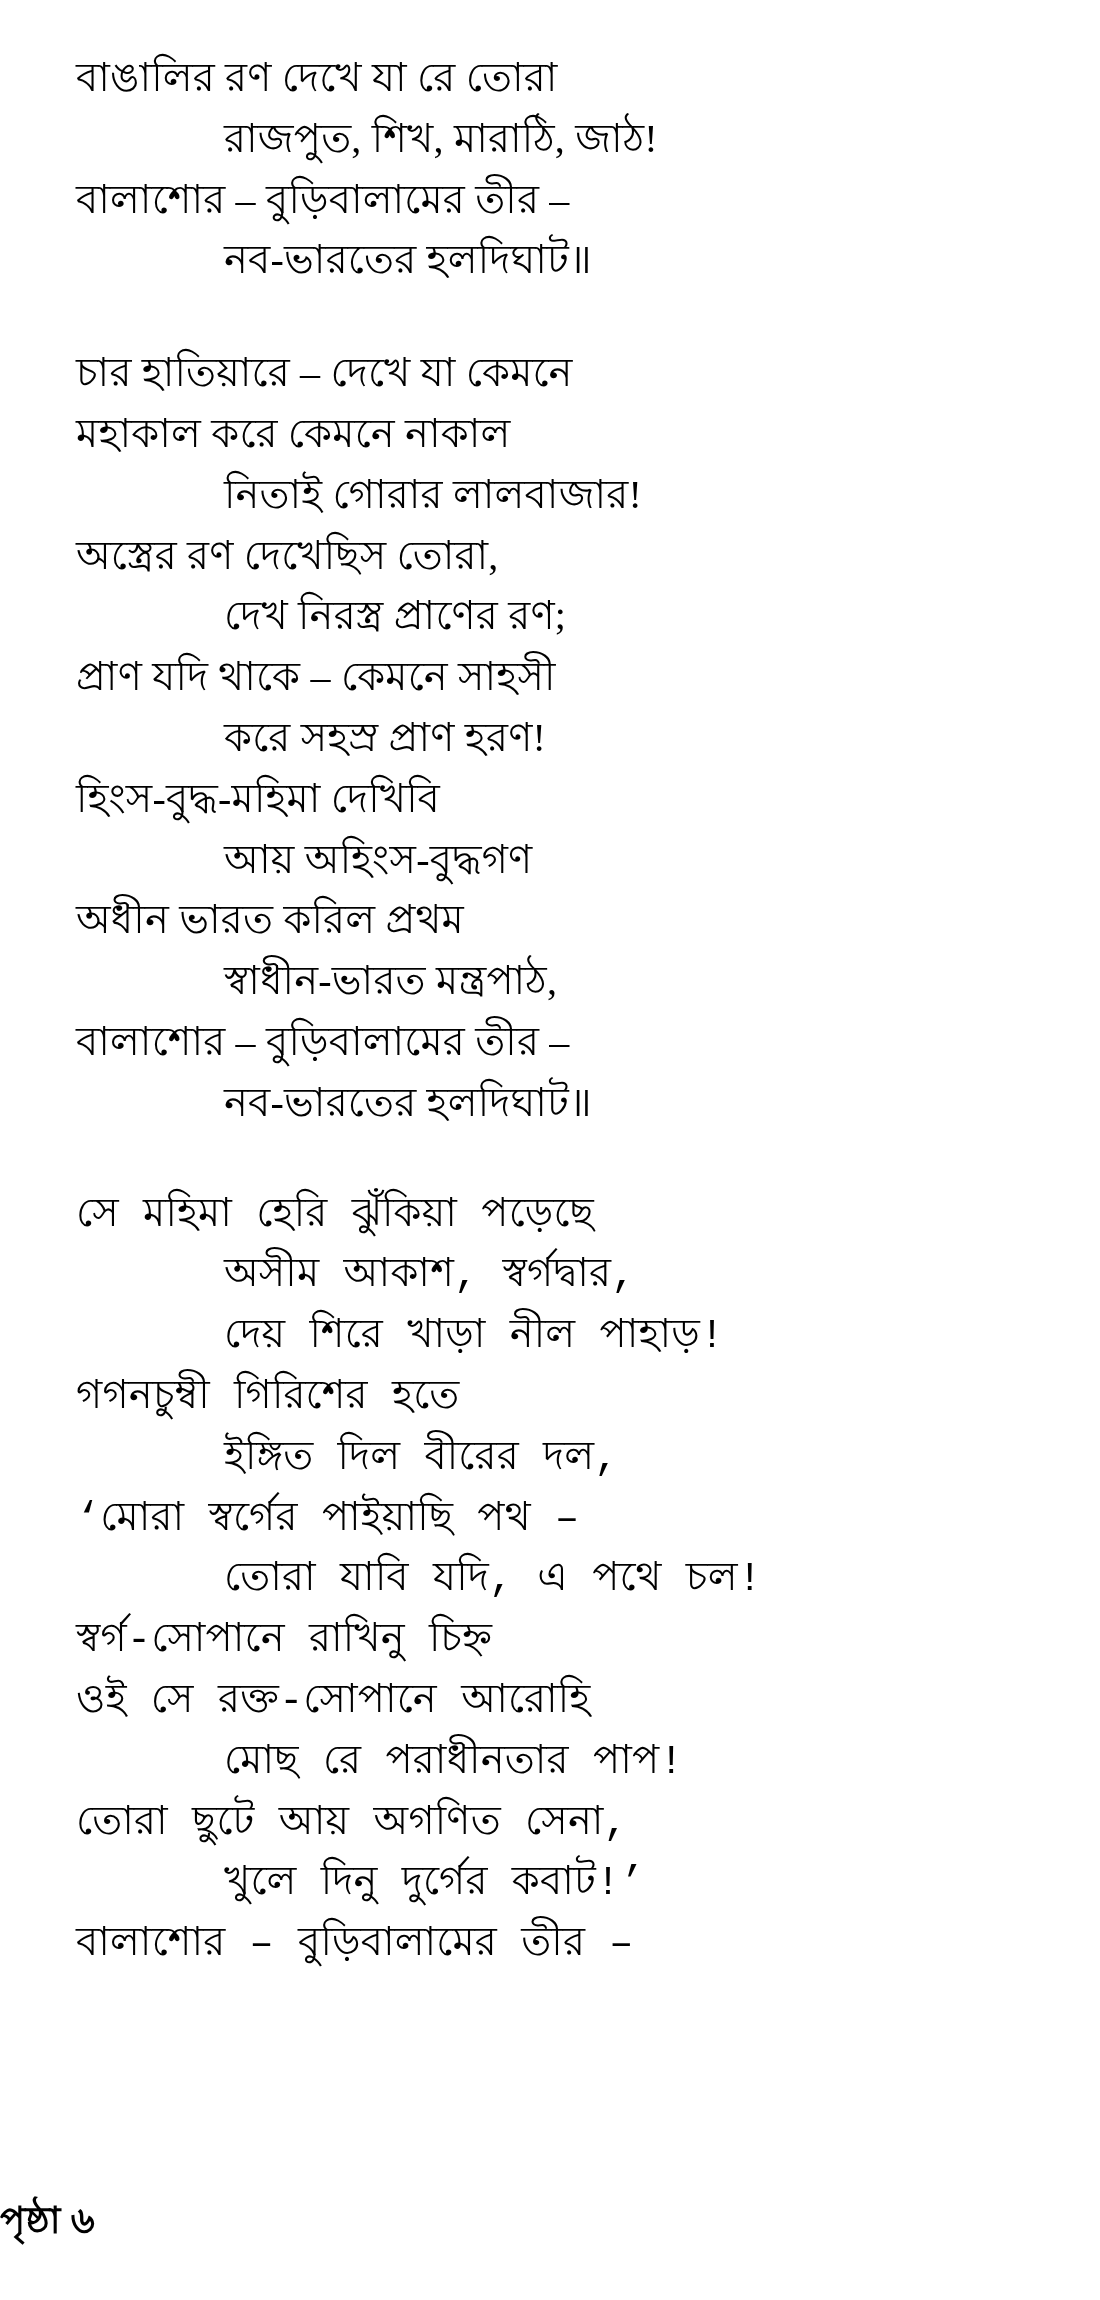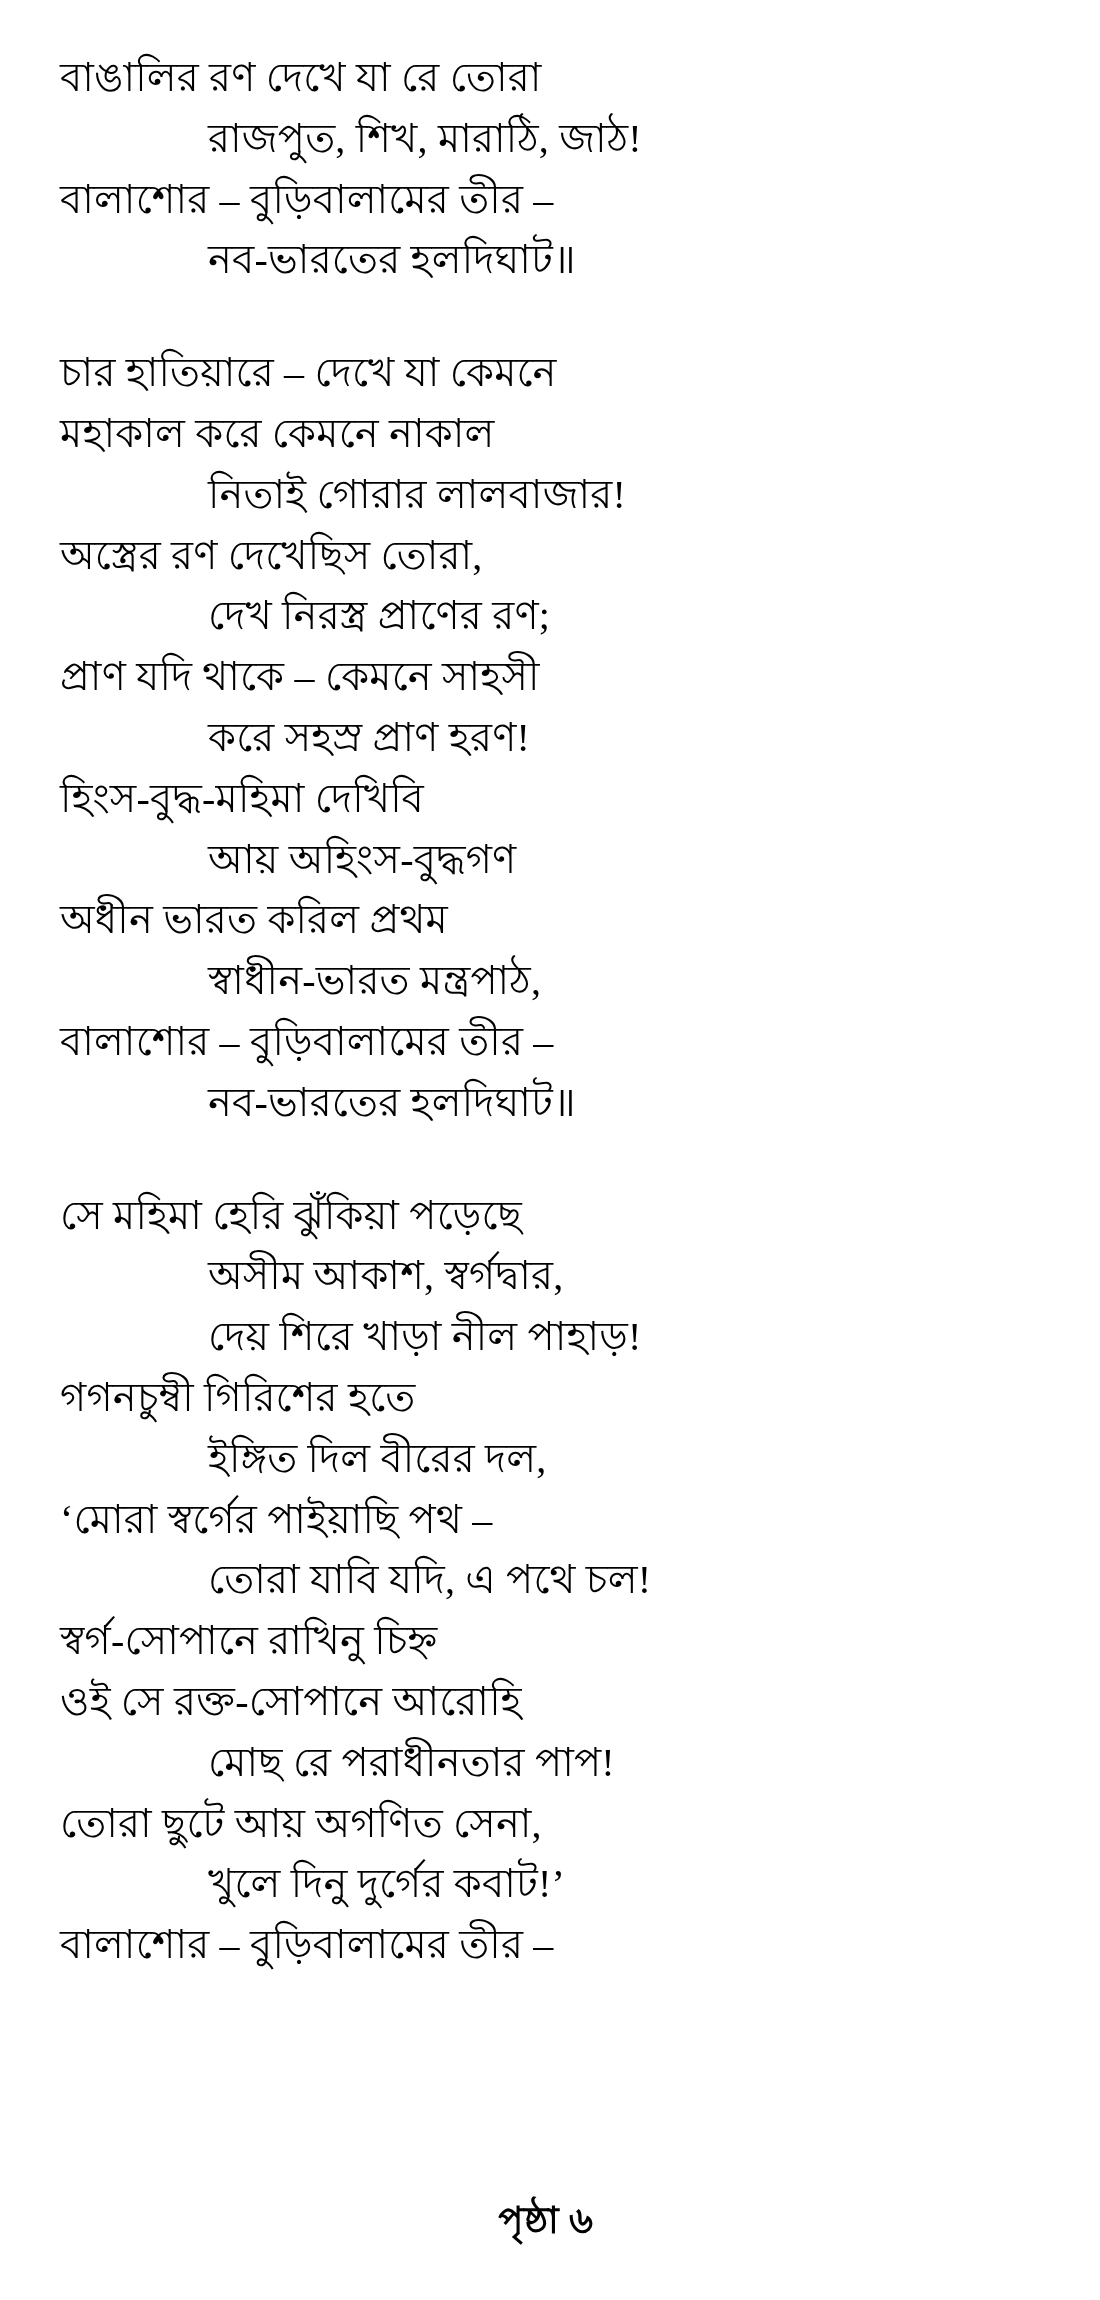--- a/index.html
+++ b/index.html
@@ -19,40 +19,40 @@
     box-sizing: border-box;
     width: 1100px;
     height: 2300px;
     padding: 48px 60px 0 60px;
     position: relative;
   }
   .poem {
     display: block;
   }
   .stanza {
-    margin: 0 0 52px 0;
+    margin: 0 0 52px 16px;
   }
   .stanza:last-of-type {
     margin-bottom: 0;
+    font-family: Liberation Mono, monospace;
   }
   .line {
     font-size: 40px;
     line-height: 1.52;
     white-space: pre;
     letter-spacing: 0.2px;
   }
   .line.indent {
     padding-left: 148px;
   }
   .footer {
     position: absolute;
     left: 0;
     right: 8px;
     bottom: 46px;
-    text-align: center;
   }
   .page-number {
     font-size: 37px;
     font-weight: bold;
     letter-spacing: 0.5px;
   }
 </style>
 </head>
 <body>
 

